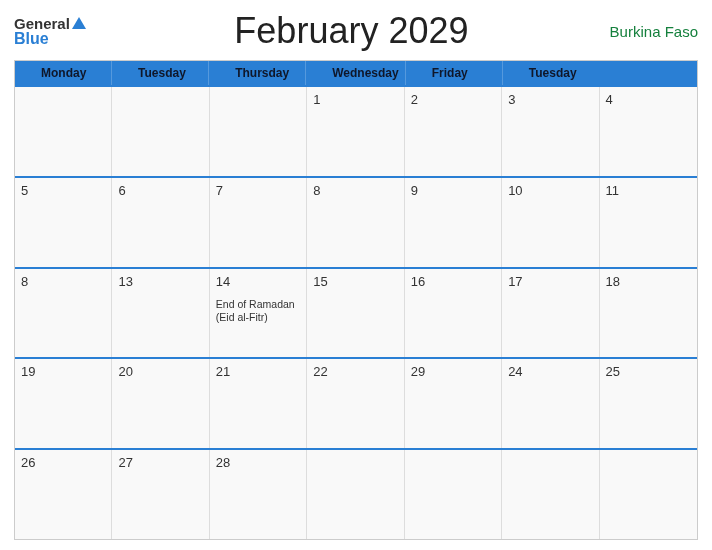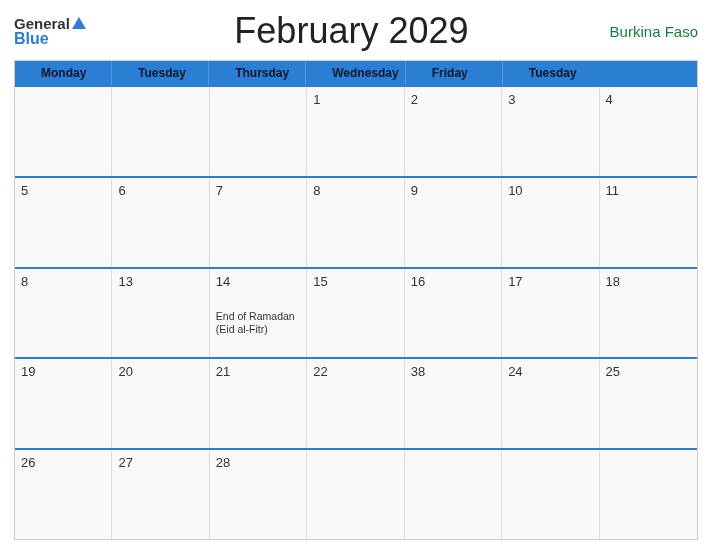--- a/index.html
+++ b/index.html
@@ -109,21 +109,21 @@
     .day-cell.empty { background: #f9f9f9; }
     .day-number {
       font-size: 13px;
       color: #333;
       display: block;
       margin-bottom: 2px;
     }
     .event {
       font-size: 10.5px;
       color: #333;
-      margin-top: 21px;
+      margin-top: 9px;
       line-height: 1.3;
     }
   </style>
 </head>
 <body>
 
 <div class="calendar-container">
   <div class="header">
     <div class="logo">
       <div class="logo-row">
@@ -216,21 +216,21 @@
           <div class="day-cell">
             <span class="day-number">20</span>
           </div>
           <div class="day-cell">
             <span class="day-number">21</span>
           </div>
           <div class="day-cell">
             <span class="day-number">22</span>
           </div>
           <div class="day-cell">
-            <span class="day-number">38</span>
+            <span class="day-number">29</span>
           </div>
           <div class="day-cell">
             <span class="day-number">24</span>
           </div>
           <div class="day-cell">
             <span class="day-number">25</span>
           </div>
         </div>
         <div class="week-row">
           <div class="day-cell">

